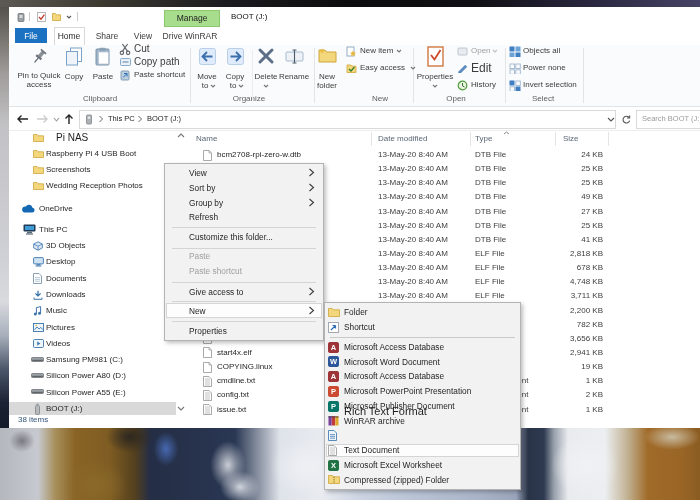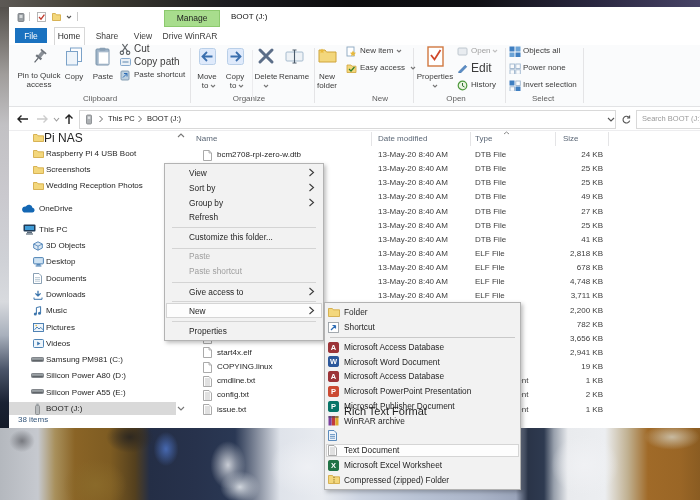--- a/index.html
+++ b/index.html
@@ -227,21 +227,21 @@
     <path d="M8.3 3.8 A3.4 3.4 0 1 0 8.7 6.6" fill="none" stroke="#555" stroke-width="1.1"></path>
     <path d="M8.6 1.4 v2.6 h-2.6" fill="none" stroke="#555" stroke-width="1.1"></path>
   </svg>
 <div style="position:absolute;left:636px;top:110px;width:64px;height:19px;background:#fff;border:1px solid #d9d9d9;border-right:none"></div>
 <div style="position:absolute;left:642px;top:112px;height:14px;line-height:14px;font-size:7.5px;color:#9a9a9a;text-align:left;font-weight:normal;letter-spacing:0px;white-space:nowrap">Search BOOT (J:)</div>
 <div style="position:absolute;left:9px;top:130px;width:691px;height:1px;background:#ededef"></div>
 <div style="position:absolute;left:9px;top:402px;width:167px;height:12.5px;background:#d9d9d9"></div>
 <svg style="position:absolute;left:33px;top:133px" width="11" height="9" viewBox="0 0 11 9">
     <path d="M0.5 1.5 h3.52 l1 1.3 H10.5 V8.5 H0.5 z" fill="#f3d77c" stroke="#cfa43a" stroke-width="0.8"></path>
   </svg>
-<div style="position:absolute;left:44px;top:131px;height:14px;line-height:14px;font-size:12px;color:#1f1f1f;text-align:center;font-weight:normal;letter-spacing:0px;white-space:nowrap">Pi NAS</div>
+<div style="position:absolute;left:56px;top:131px;height:14px;line-height:14px;font-size:10px;color:#1f1f1f;text-align:center;font-weight:normal;letter-spacing:0px;white-space:nowrap">Pi NAS</div>
 <svg style="position:absolute;left:33px;top:149px" width="11" height="9" viewBox="0 0 11 9">
     <path d="M0.5 1.5 h3.52 l1 1.3 H10.5 V8.5 H0.5 z" fill="#f3d77c" stroke="#cfa43a" stroke-width="0.8"></path>
   </svg>
 <div style="position:absolute;left:46px;top:147px;height:14px;line-height:14px;font-size:8px;color:#1f1f1f;text-align:left;font-weight:normal;letter-spacing:0px;white-space:nowrap">Raspberry Pi 4 USB Boot</div>
 <svg style="position:absolute;left:33px;top:165px" width="11" height="9" viewBox="0 0 11 9">
     <path d="M0.5 1.5 h3.52 l1 1.3 H10.5 V8.5 H0.5 z" fill="#f3d77c" stroke="#cfa43a" stroke-width="0.8"></path>
   </svg>
 <div style="position:absolute;left:46px;top:163px;height:14px;line-height:14px;font-size:8px;color:#1f1f1f;text-align:left;font-weight:normal;letter-spacing:0px;white-space:nowrap">Screenshots</div>
 <svg style="position:absolute;left:33px;top:181px" width="11" height="9" viewBox="0 0 11 9">
     <path d="M0.5 1.5 h3.52 l1 1.3 H10.5 V8.5 H0.5 z" fill="#f3d77c" stroke="#cfa43a" stroke-width="0.8"></path>

